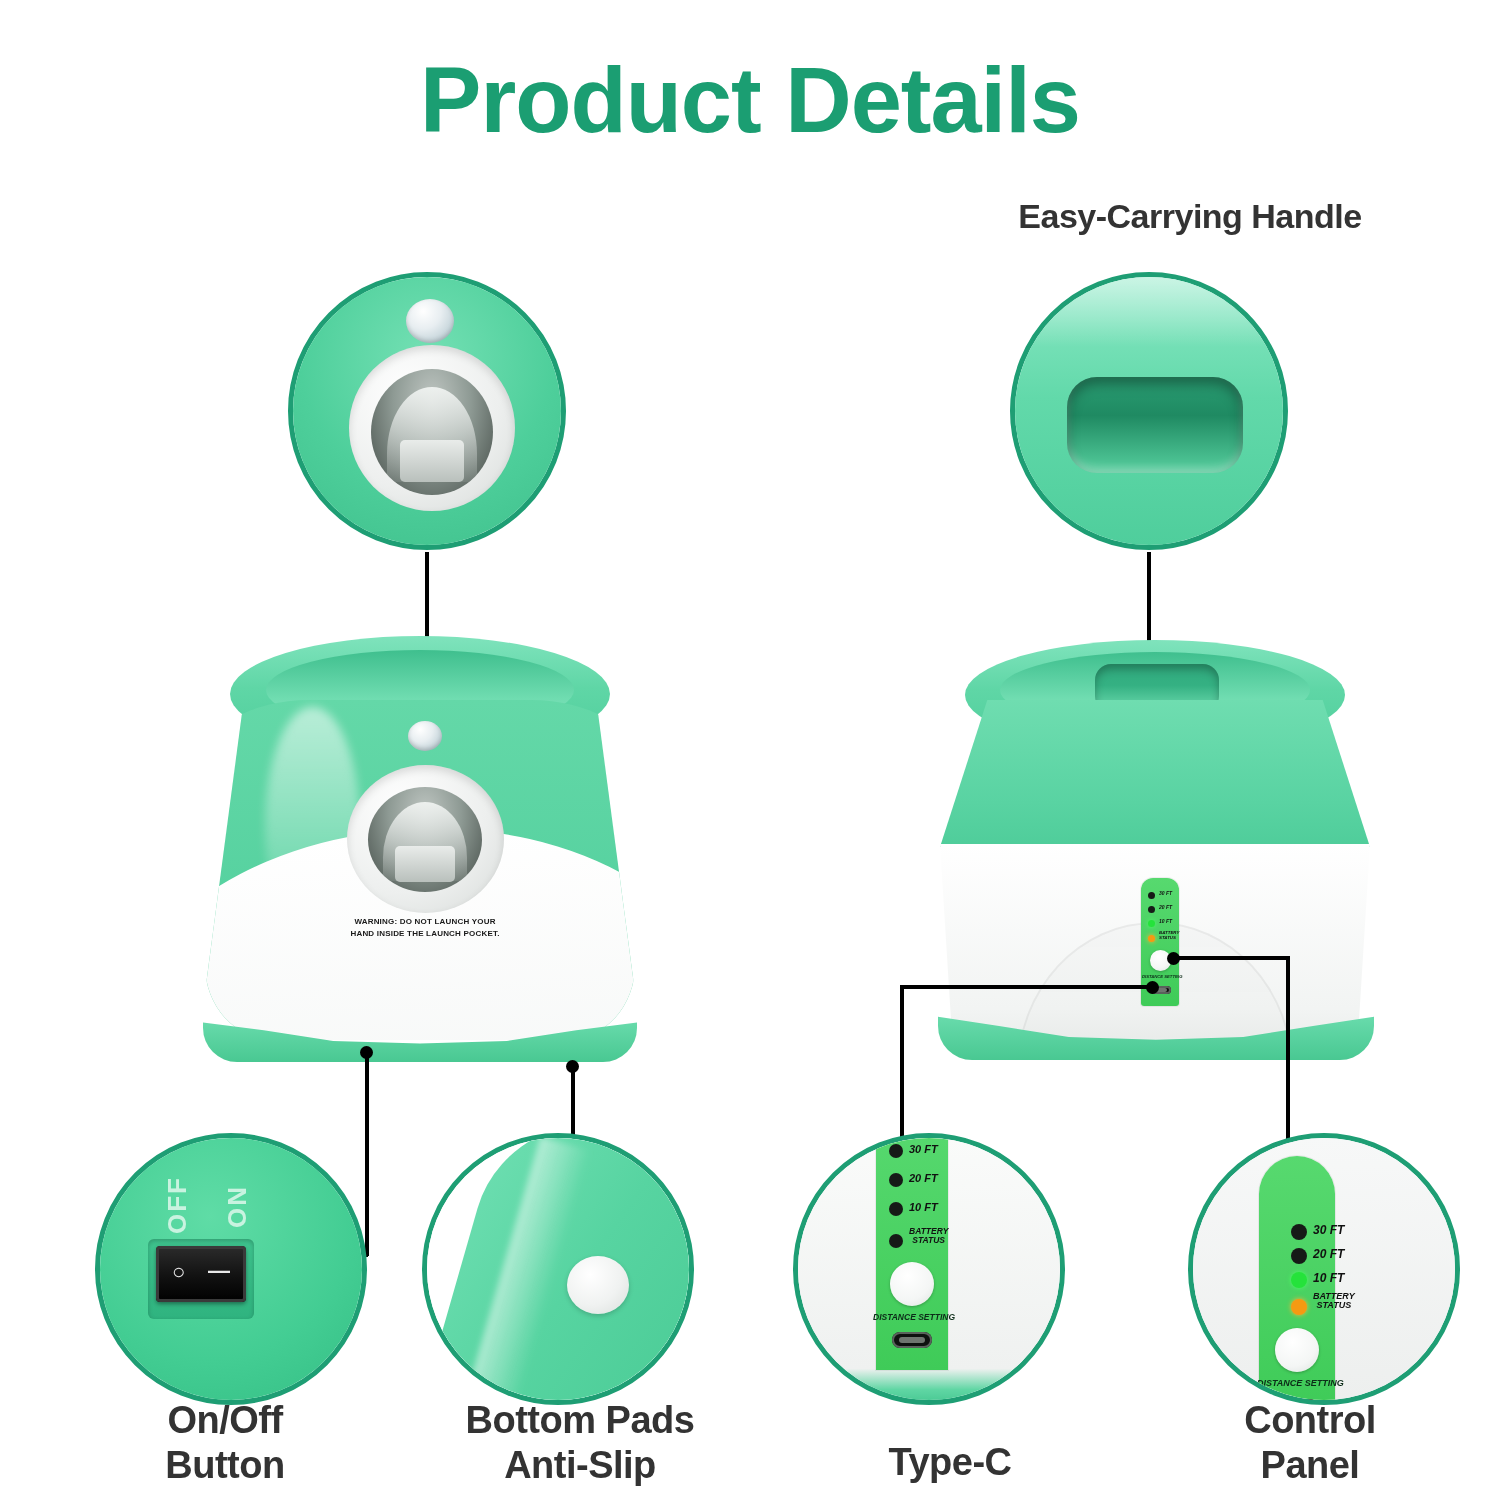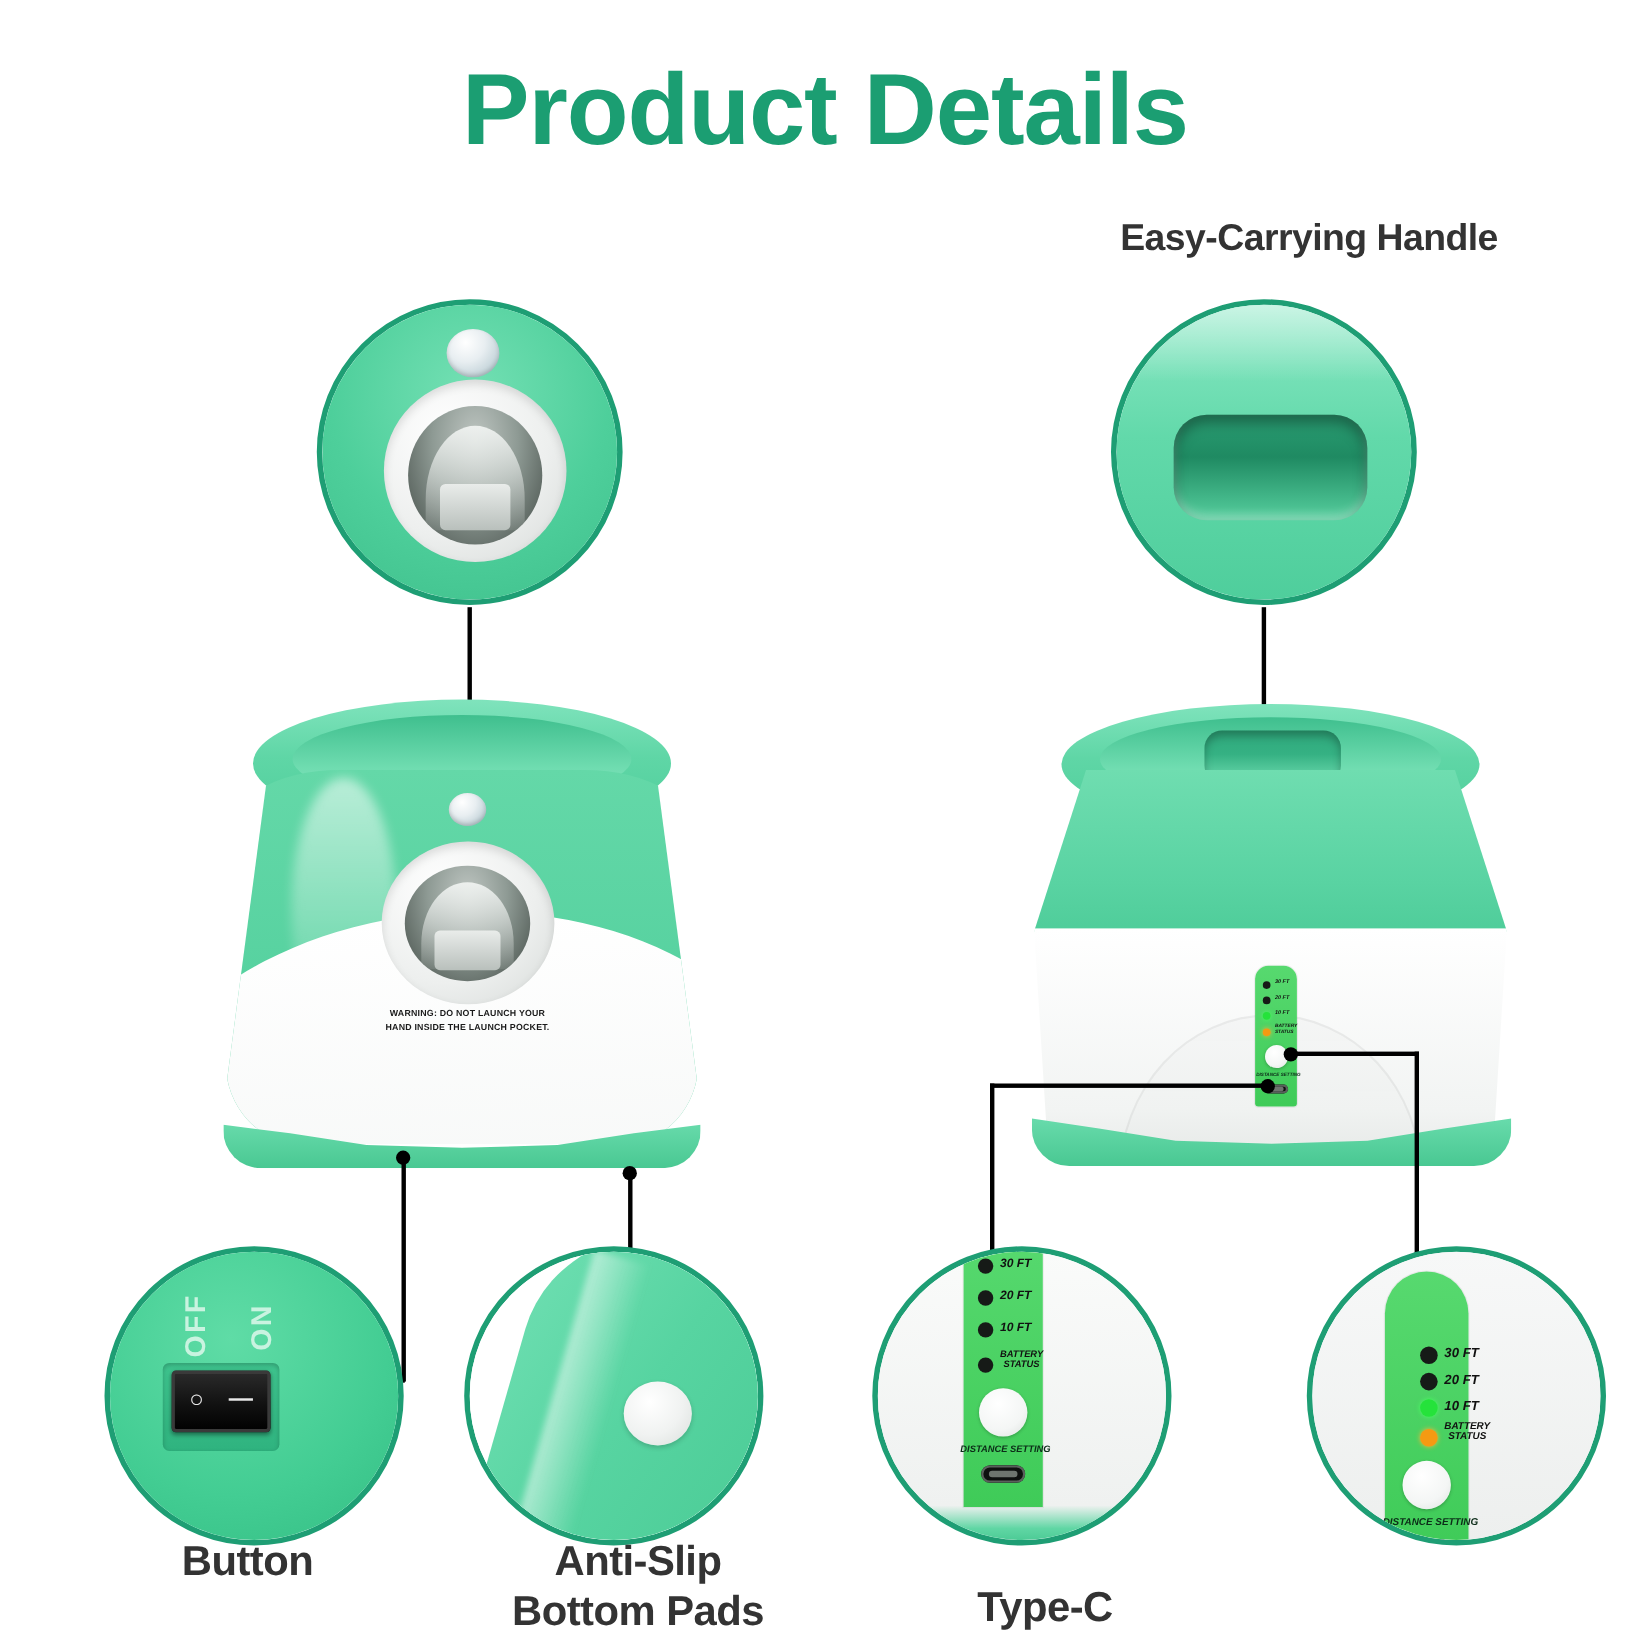--- a/index.html
+++ b/index.html
@@ -410,23 +410,28 @@
         <div>BATTERY</div>
         <div>STATUS</div>
       </div>
       <div class="big-btn" style="left:16px; top:172px; width:44px; height:44px;"></div>
       <div class="led-label" style="left:-2px; top:223px; font-size:9px; color:#0c2c18;">DISTANCE SETTING</div>
       <div class="usbc" style="left:18px; top:243px; width:40px; height:14px;"></div>
     </div>
   </div>
 
   <div class="cap" id="cap-onoff">
+    <div>On/Off</div>
     <div>Button</div>
   </div>
   <div class="cap" id="cap-pads">
+    <div>Bottom Pads</div>
     <div>Anti-Slip</div>
-    <div>Bottom Pads</div>
   </div>
   <div class="cap" id="cap-typec">
     <div>Type-C</div>
   </div>
+  <div class="cap" id="cap-panel">
+    <div>Control</div>
+    <div>Panel</div>
+  </div>
 
 </div>
 
 </body></html>

